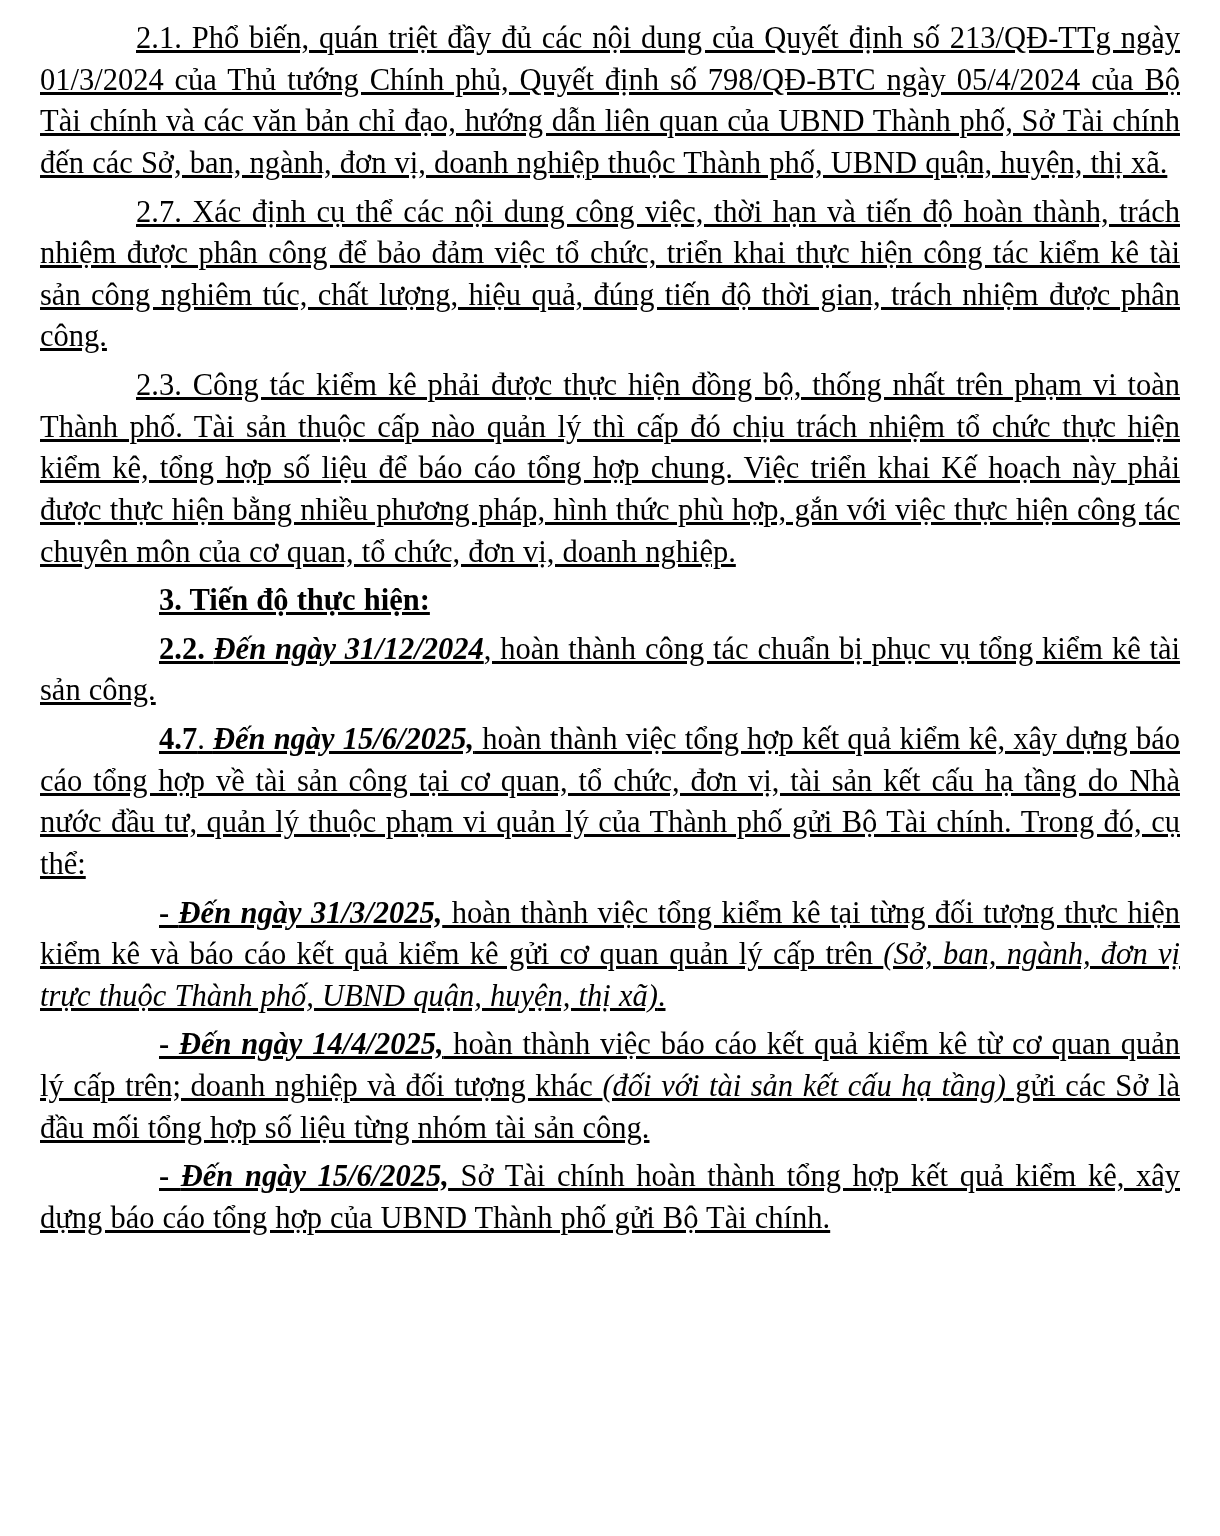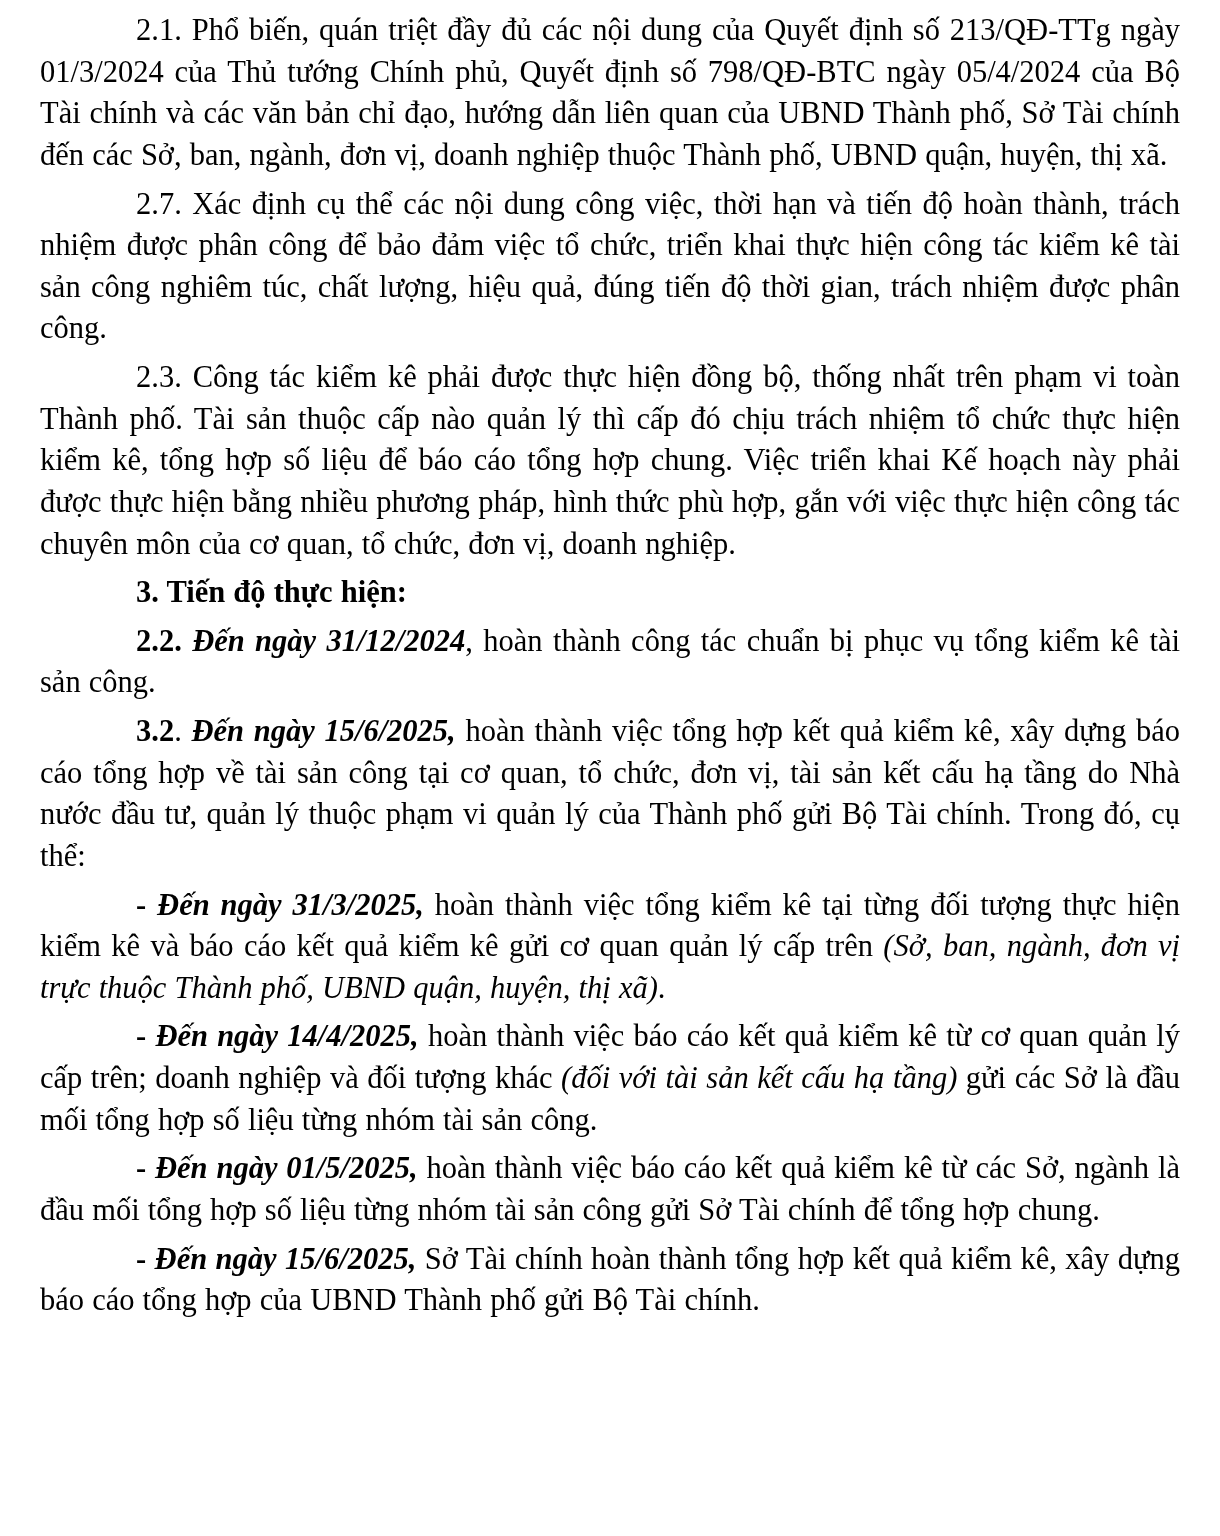--- a/index.html
+++ b/index.html
@@ -10,33 +10,35 @@
   body {
     width: 1220px;
     min-height: 1536px;
     font-family: "Liberation Serif", "DejaVu Serif", serif;
     color: #000000;
   }
   .page {
     box-sizing: border-box;
     width: 1220px;
     min-height: 1536px;
-    padding: 10px 40px 20px 40px;
+    padding: 18px 40px 20px 40px;
+    text-decoration: underline;
   }
   p {
     margin: 0 0 7px 0;
     font-size: 30.5px;
     line-height: 1.365;
     text-align: justify;
     text-justify: inter-word;
     text-indent: 96px;
     word-spacing: 0.5px;
   }
   .b {
     font-weight: bold;
+    margin-left: 23px;
   }
   .bi {
     font-weight: bold;
     font-style: italic;
     margin-top: 33px;
   }
   .i {
     font-style: italic;
   }
   .heading {
@@ -47,19 +49,18 @@
 </head>
 <body>
 
 <div class="page">
   <div id="doc-body">
       <p><span>2.1. Phổ biến, quán triệt đầy đủ các nội dung của Quyết định số 213/QĐ-TTg ngày 01/3/2024 của Thủ tướng Chính phủ, Quyết định số 798/QĐ-BTC ngày 05/4/2024 của Bộ Tài chính và các văn bản chỉ đạo, hướng dẫn liên quan của UBND Thành phố, Sở Tài chính đến các Sở, ban, ngành, đơn vị, doanh nghiệp thuộc Thành phố, UBND quận, huyện, thị xã.</span></p>
       <p><span>2.7. Xác định cụ thể các nội dung công việc, thời hạn và tiến độ hoàn thành, trách nhiệm được phân công để bảo đảm việc tổ chức, triển khai thực hiện công tác kiểm kê tài sản công nghiêm túc, chất lượng, hiệu quả, đúng tiến độ thời gian, trách nhiệm được phân công.</span></p>
       <p><span>2.3. Công tác kiểm kê phải được thực hiện đồng bộ, thống nhất trên phạm vi toàn Thành phố. Tài sản thuộc cấp nào quản lý thì cấp đó chịu trách nhiệm tổ chức thực hiện kiểm kê, tổng hợp số liệu để báo cáo tổng hợp chung. Việc triển khai Kế hoạch này phải được thực hiện bằng nhiều phương pháp, hình thức phù hợp, gắn với việc thực hiện công tác chuyên môn của cơ quan, tổ chức, đơn vị, doanh nghiệp.</span></p>
       <p class="heading"><span class="b">3. Tiến độ thực hiện:</span></p>
       <p><span class="b">2.2. </span><span class="bi">Đến ngày 31/12/2024</span><span>, hoàn thành công tác chuẩn bị phục vụ tổng kiểm kê tài sản công.</span></p>
-      <p><span class="b">3.2</span><span>. </span><span class="bi">Đến ngày 15/6/2025,</span><span> hoàn thành việc tổng hợp kết quả kiểm kê, xây dựng báo cáo tổng hợp về tài sản công tại cơ quan, tổ chức, đơn vị, tài sản kết cấu hạ tầng do Nhà nước đầu tư, quản lý thuộc phạm vi quản lý của Thành phố gửi Bộ Tài chính. Trong đó, cụ thể:</span></p>
+      <p><span class="b">4.7</span><span>. </span><span class="bi">Đến ngày 15/6/2025,</span><span> hoàn thành việc tổng hợp kết quả kiểm kê, xây dựng báo cáo tổng hợp về tài sản công tại cơ quan, tổ chức, đơn vị, tài sản kết cấu hạ tầng do Nhà nước đầu tư, quản lý thuộc phạm vi quản lý của Thành phố gửi Bộ Tài chính. Trong đó, cụ thể:</span></p>
       <p><span class="b">- </span><span class="bi">Đến ngày 31/3/2025,</span><span> hoàn thành việc tổng kiểm kê tại từng đối tượng thực hiện kiểm kê và báo cáo kết quả kiểm kê gửi cơ quan quản lý cấp trên </span><span class="i">(Sở, ban, ngành, đơn vị trực thuộc Thành phố, UBND quận, huyện, thị xã)</span><span>.</span></p>
       <p><span class="b">- </span><span class="bi">Đến ngày 14/4/2025,</span><span> hoàn thành việc báo cáo kết quả kiểm kê từ cơ quan quản lý cấp trên; doanh nghiệp và đối tượng khác </span><span class="i">(đối với tài sản kết cấu hạ tầng)</span><span> gửi các Sở là đầu mối tổng hợp số liệu từng nhóm tài sản công.</span></p>
-      <p><span class="b">- </span><span class="bi">Đến ngày 01/5/2025,</span><span> hoàn thành việc báo cáo kết quả kiểm kê từ các Sở, ngành là đầu mối tổng hợp số liệu từng nhóm tài sản công gửi Sở Tài chính để tổng hợp chung.</span></p>
       <p><span class="b">- </span><span class="bi">Đến ngày 15/6/2025,</span><span> Sở Tài chính hoàn thành tổng hợp kết quả kiểm kê, xây dựng báo cáo tổng hợp của UBND Thành phố gửi Bộ Tài chính.</span></p>
     </div>
 </div>
 
 </body></html>

